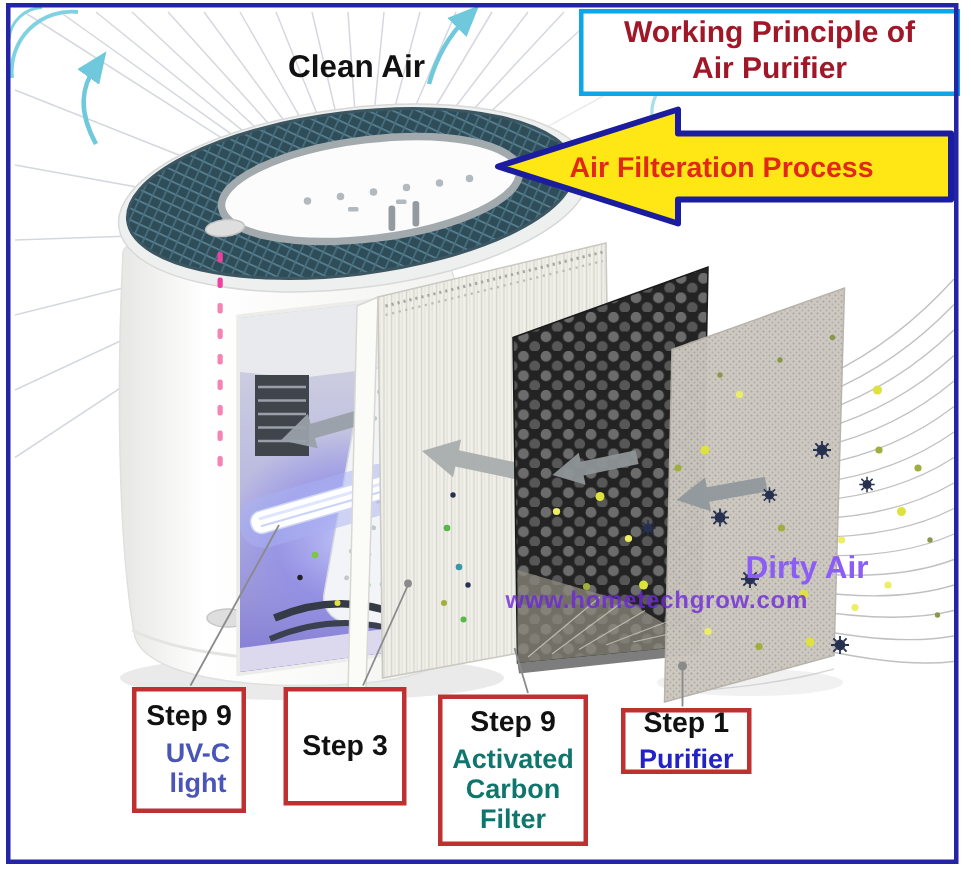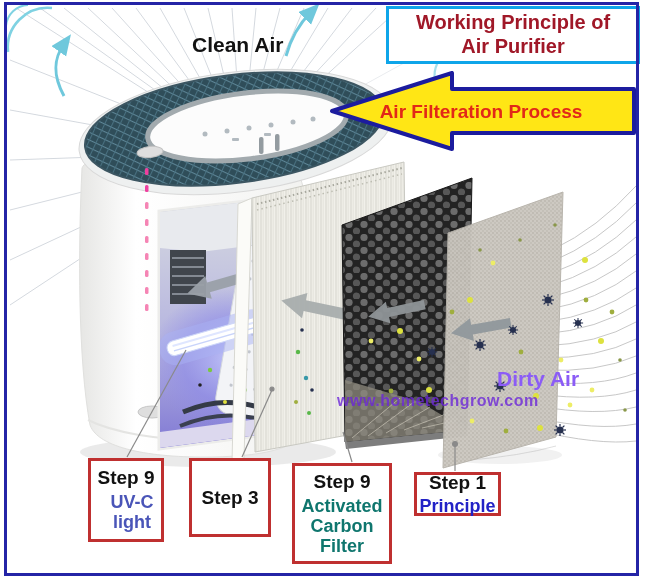--- a/index.html
+++ b/index.html
@@ -356,17 +356,17 @@
   </div>
   <div id="step-3" class="step-box" style="left:189px;top:458px;width:82px;height:79px">
     <div class="step-title">Step 3</div>
   </div>
   <div id="step-2" class="step-box" style="left:292px;top:463px;width:100px;height:101px">
     <div class="step-title">Step 9</div>
     <div class="step-name red">Activated Carbon Filter</div>
   </div>
   <div id="step-1" class="step-box" style="left:414px;top:472px;width:87px;height:44px">
     <div class="step-title">Step 1</div>
-    <div class="step-name blu">Principle</div>
+    <div class="step-name blu">Purifier</div>
   </div>
 
   <div id="frame"></div>
 </div>
 
 </body></html>

